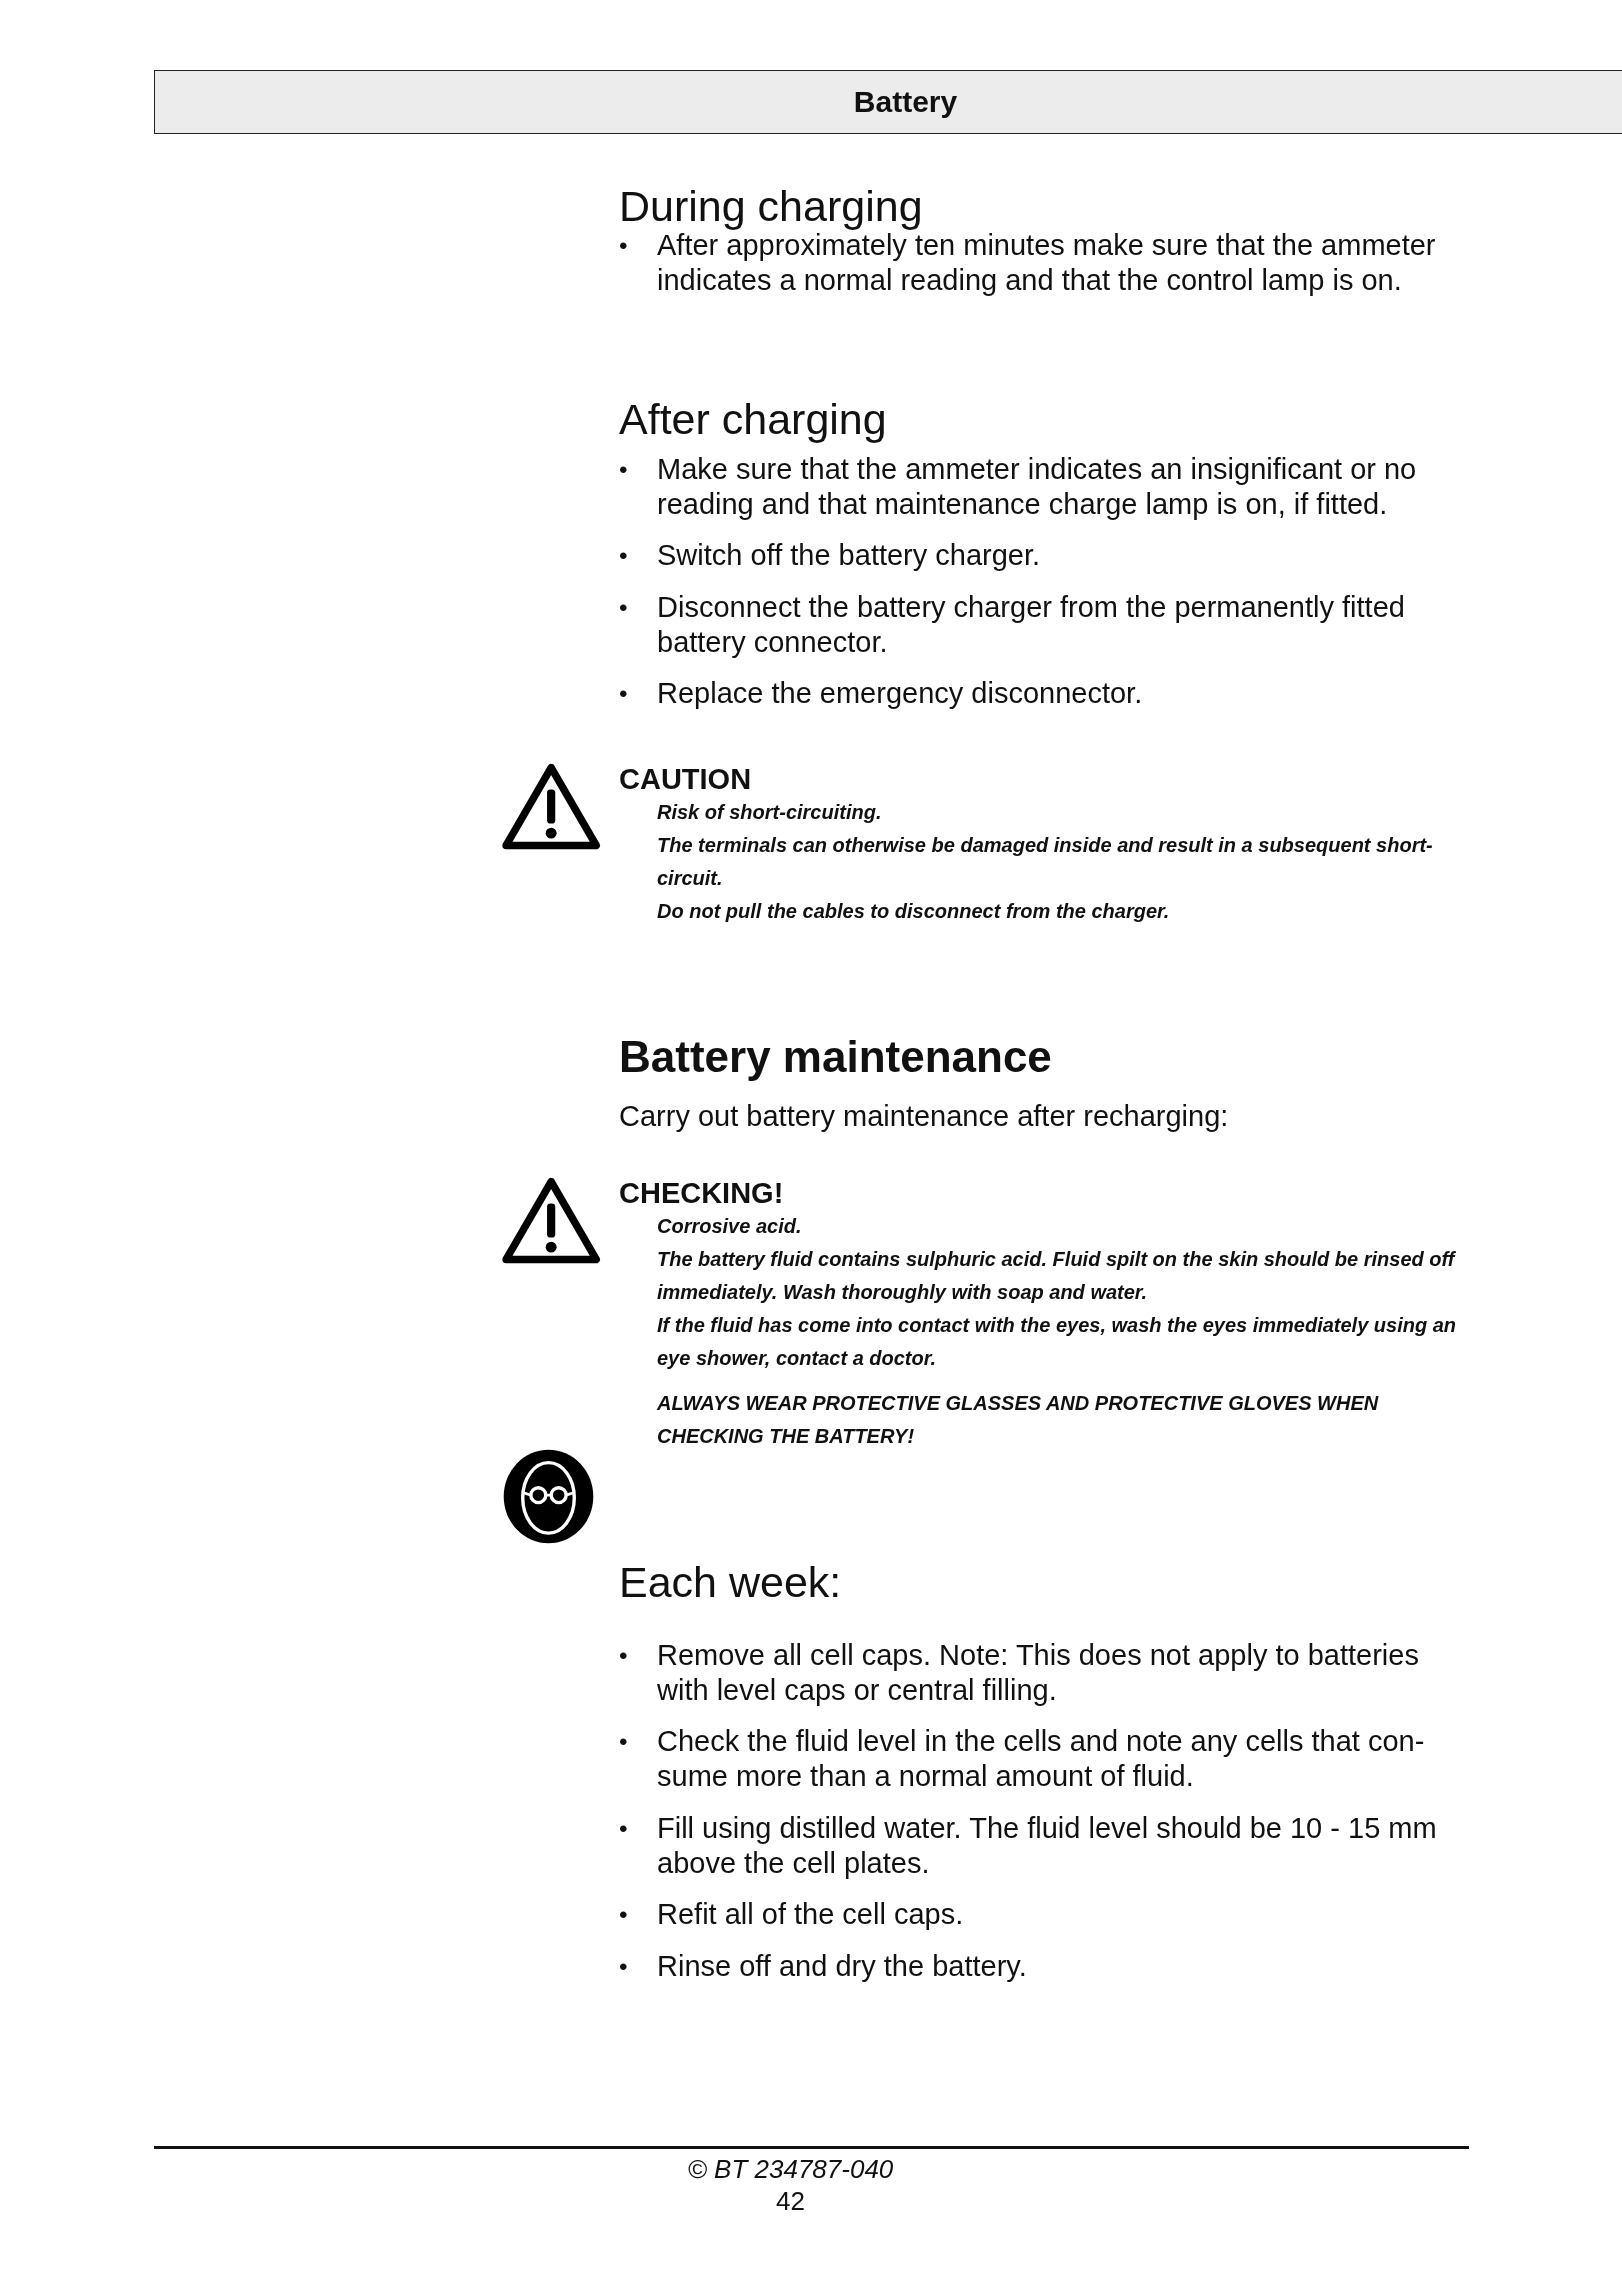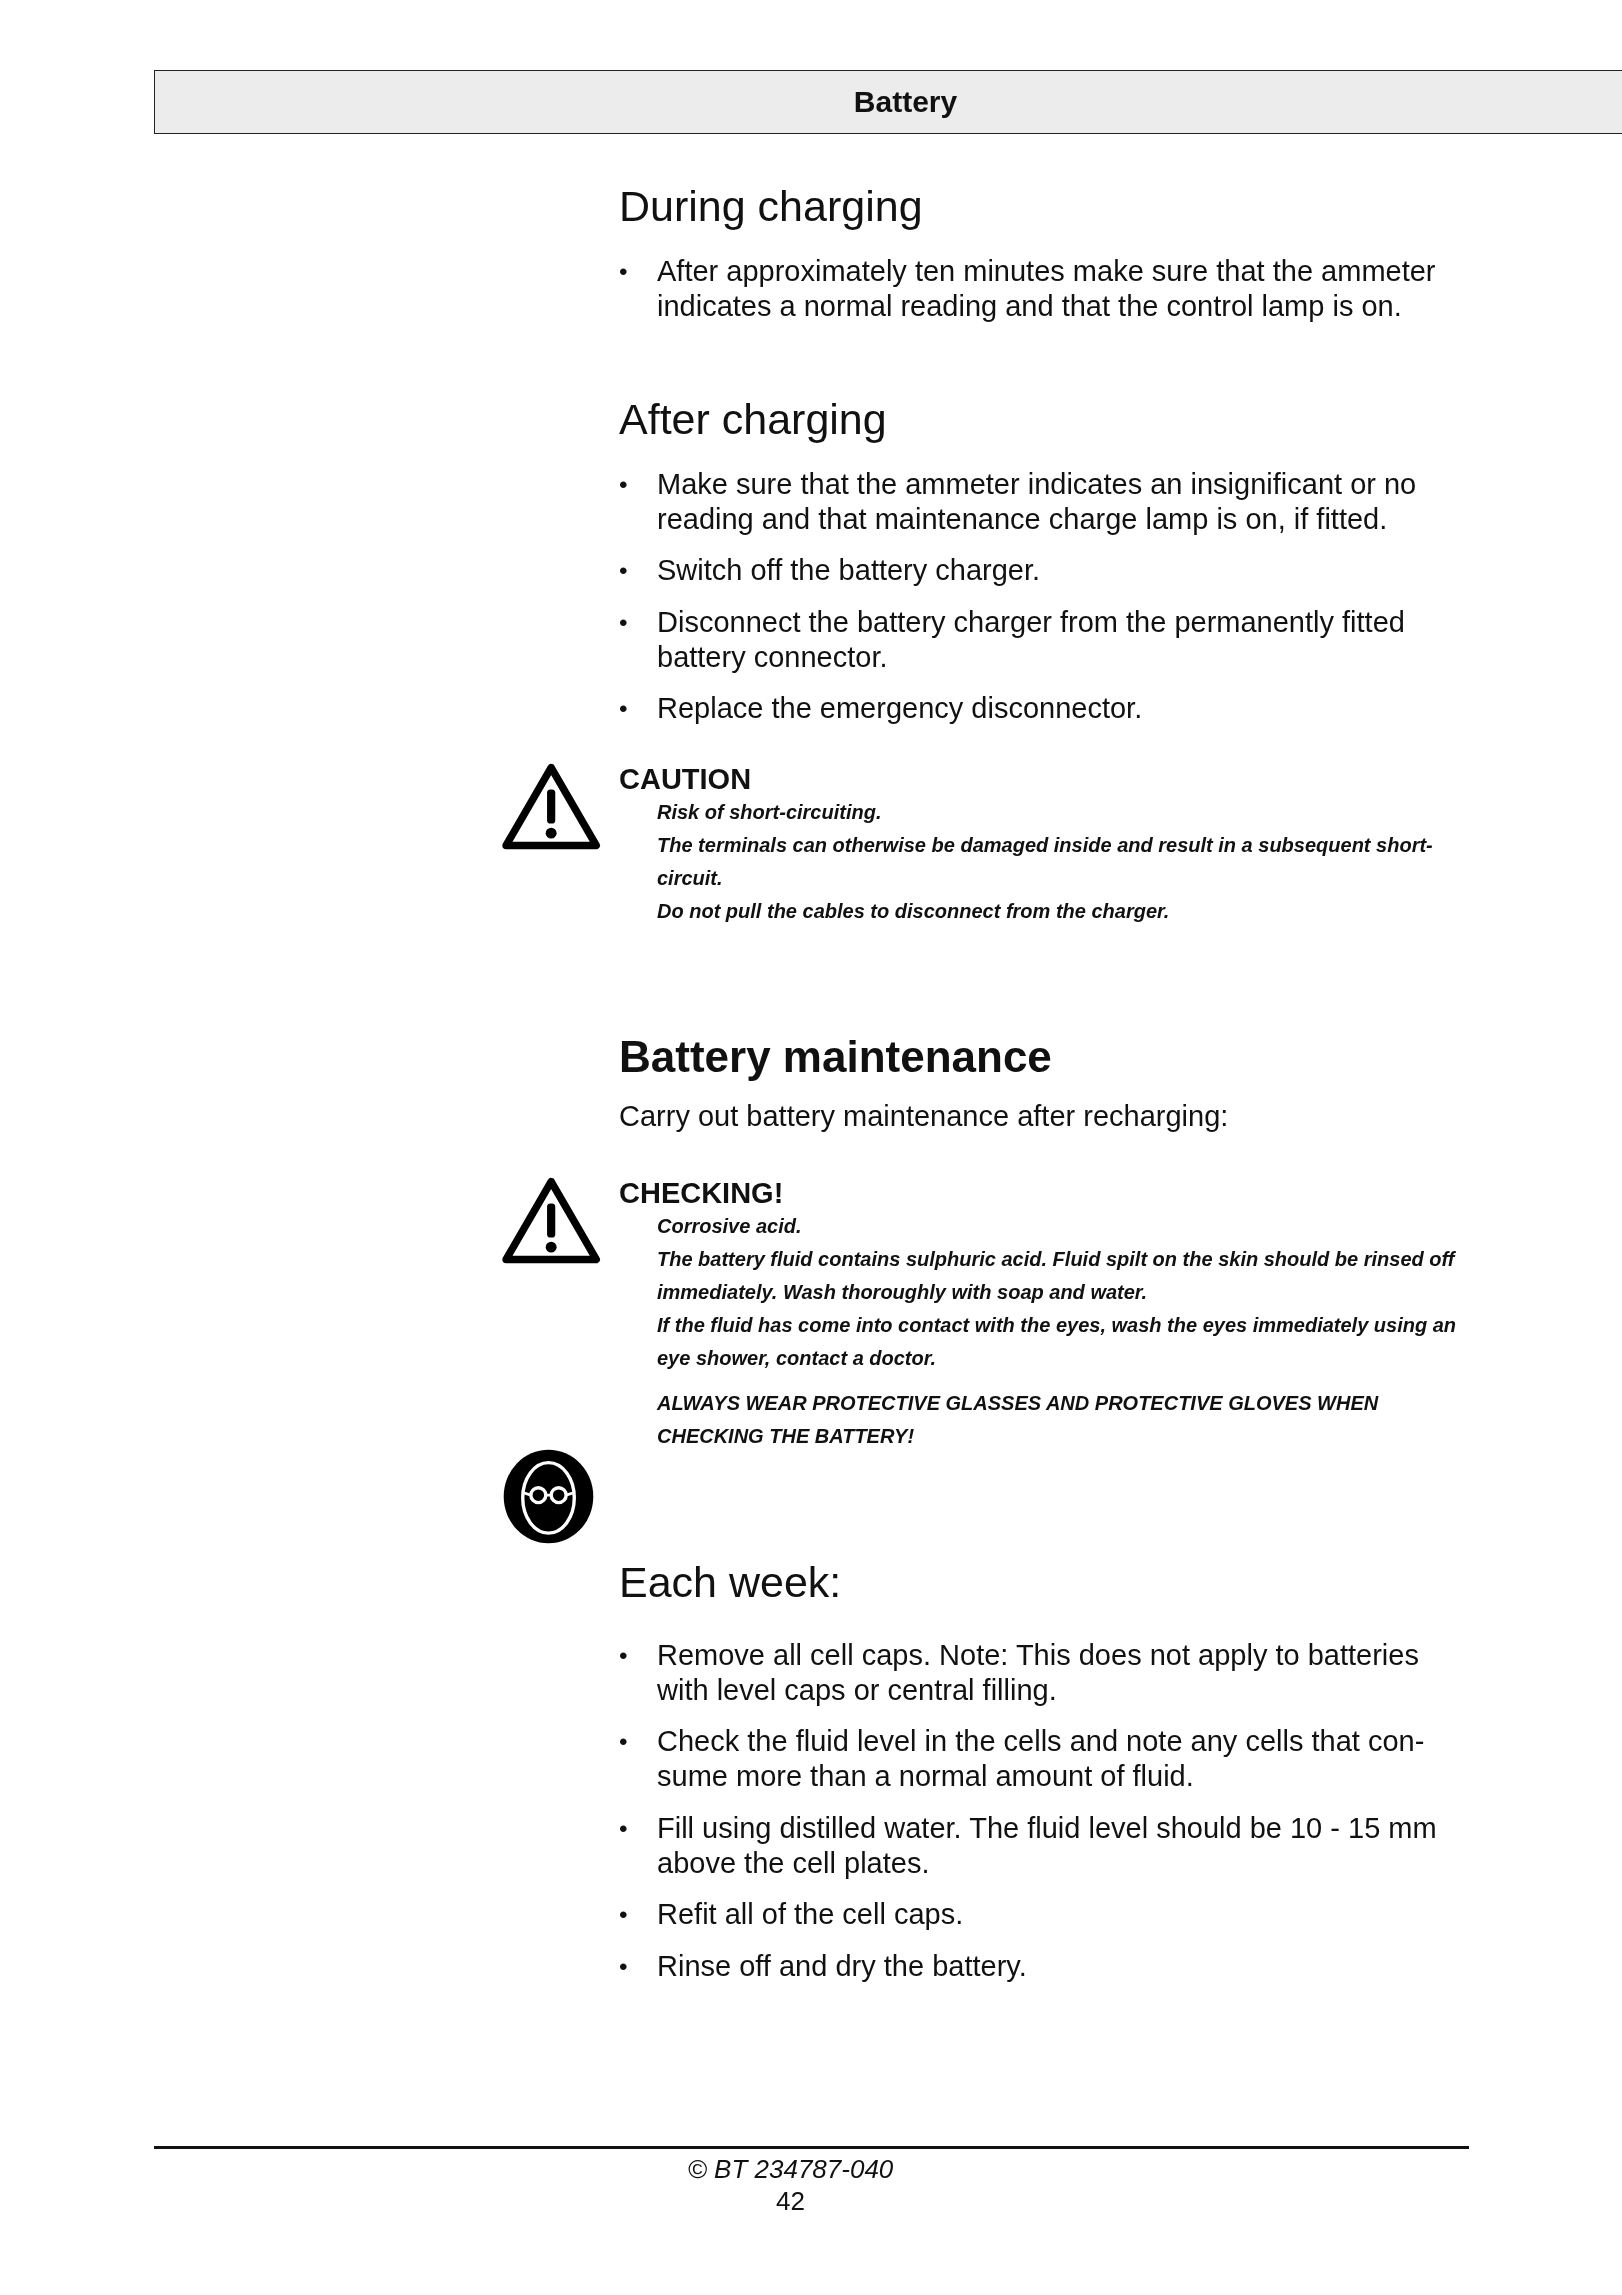--- a/index.html
+++ b/index.html
@@ -22,28 +22,28 @@
 </style>
 </head>
 <body>
 
 <div class="header-bar">
   <span>Battery</span>
 </div>
 
 <div class="col" style="top:185px;">
   <h2>During charging</h2>
-  <ul style="margin-top:26px;">
+  <ul style="">
     <li>After approximately ten minutes make sure that the ammeter indicates a normal reading and that the control lamp is on.</li>
   </ul>
 </div>
 
 <div class="col" style="top:398px;">
   <h2>After charging</h2>
-  <ul style="margin-top:26px;">
+  <ul style="margin-top:11px;">
     <li>Make sure that the ammeter indicates an insignificant or no reading and that maintenance charge lamp is on, if fitted.</li>
     <li>Switch off the battery charger.</li>
     <li>Disconnect the battery charger from the permanently fitted battery connector.</li>
     <li>Replace the emergency disconnector.</li>
   </ul>
 </div>
 
 <div class="icon" style="left:502px; top:762px; width:99px; height:89px;">
   <svg width="99" height="89" viewBox="0 0 145 130">
     <polygon points="72,8 138,122 6,122" fill="none" stroke="#000" stroke-width="11" stroke-linejoin="round"></polygon>

